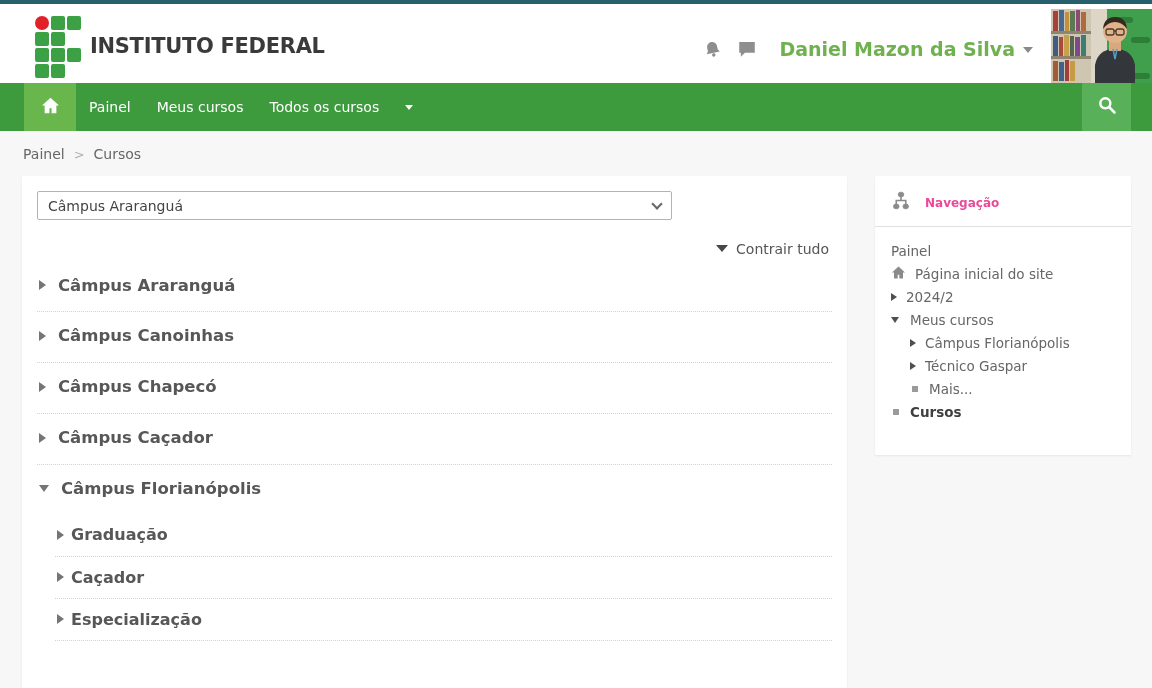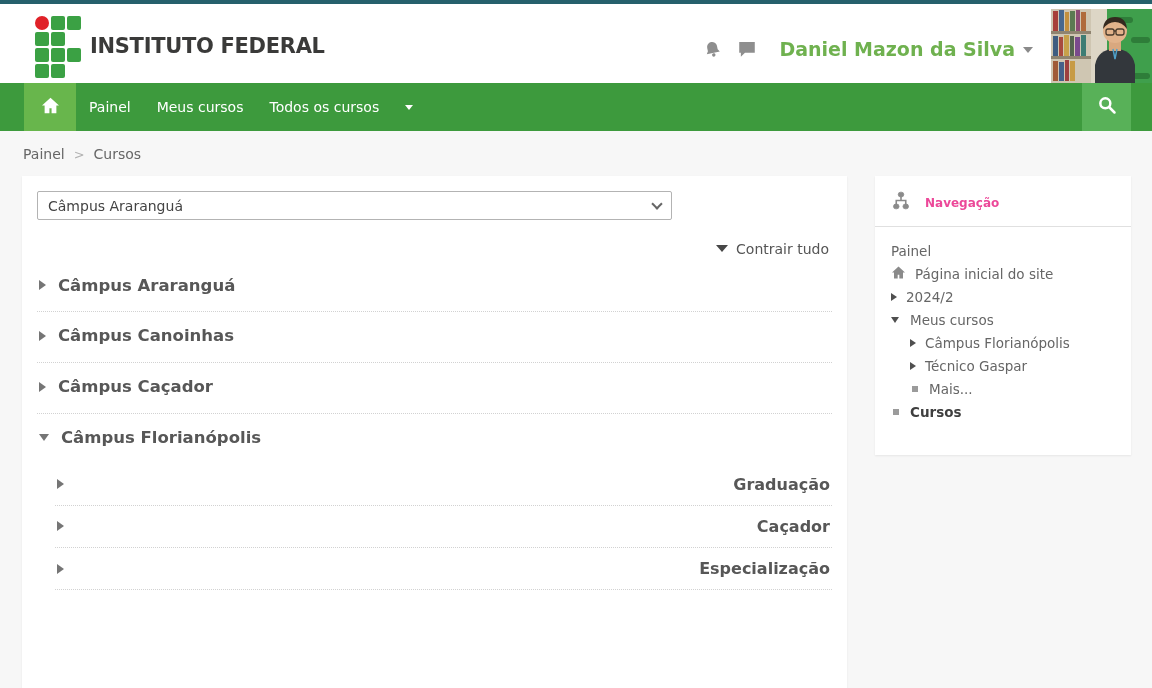--- a/index.html
+++ b/index.html
@@ -70,21 +70,21 @@
   .tri-d-dark { width:0; height:0; border-left:6px solid transparent; border-right:6px solid transparent; border-top:7px solid #474747; }
 
   
   .category-list { margin-top:5px; }
   .cat-row { display:flex; align-items:center; gap:12px; padding:14px 2px 16px; border-bottom:1px dotted #d2d2d2; }
   .cat-row.no-border { border-bottom:none; }
   .cat-label { font-weight:bold; font-size:16.5px; color:#575757; line-height:1.2; }
   .tri-r { width:0; height:0; border-top:5px solid transparent; border-bottom:5px solid transparent; border-left:7px solid #757575; }
   .tri-d { width:0; height:0; border-left:5px solid transparent; border-right:5px solid transparent; border-top:7px solid #757575; }
   .subcat-list { margin-left:18px; }
-  .sub-row { display:flex; align-items:center; gap:14px; padding:11px 2px 11px; border-bottom:1px dotted #d2d2d2;justify-content:space-between; }
+  .sub-row { display:flex; align-items:center; gap:7px; padding:11px 2px 11px; border-bottom:1px dotted #d2d2d2; }
   .sub-label { font-weight:bold; font-size:16px; color:#575757; line-height:1.2; }
 
   
   .side-header { display:flex; align-items:center; gap:14px; padding:15px 16px 12px; border-bottom:1px solid #e0e0e0; }
   .side-header svg { fill:none; stroke:#8a8a8a; }
   .side-title { font-weight:bold; font-size:12px; color:#ec4899; }
   .tree { list-style:none; padding:12px 16px 0; font-size:13.5px; color:#666; }
   .tree li { display:flex; align-items:center; gap:9px; min-height:23px; }
   .tree li.indent { padding-left:19px; }
   .tree a { color:#666; }
@@ -231,20 +231,24 @@
     <div class="cat-row">
       <span class="tri-r"></span>
       <span class="cat-label">Câmpus Araranguá</span>
     </div>
     <div class="cat-row">
       <span class="tri-r"></span>
       <span class="cat-label">Câmpus Canoinhas</span>
     </div>
     <div class="cat-row">
       <span class="tri-r"></span>
+      <span class="cat-label">Câmpus Chapecó</span>
+    </div>
+    <div class="cat-row">
+      <span class="tri-r"></span>
       <span class="cat-label">Câmpus Caçador</span>
     </div>
     <div class="cat-row no-border">
       <span class="tri-d"></span>
       <span class="cat-label">Câmpus Florianópolis</span>
     </div>
     <div class="subcat-list">
       <div class="sub-row">
         <span class="tri-r"></span>
         <span class="sub-label">Graduação</span>

